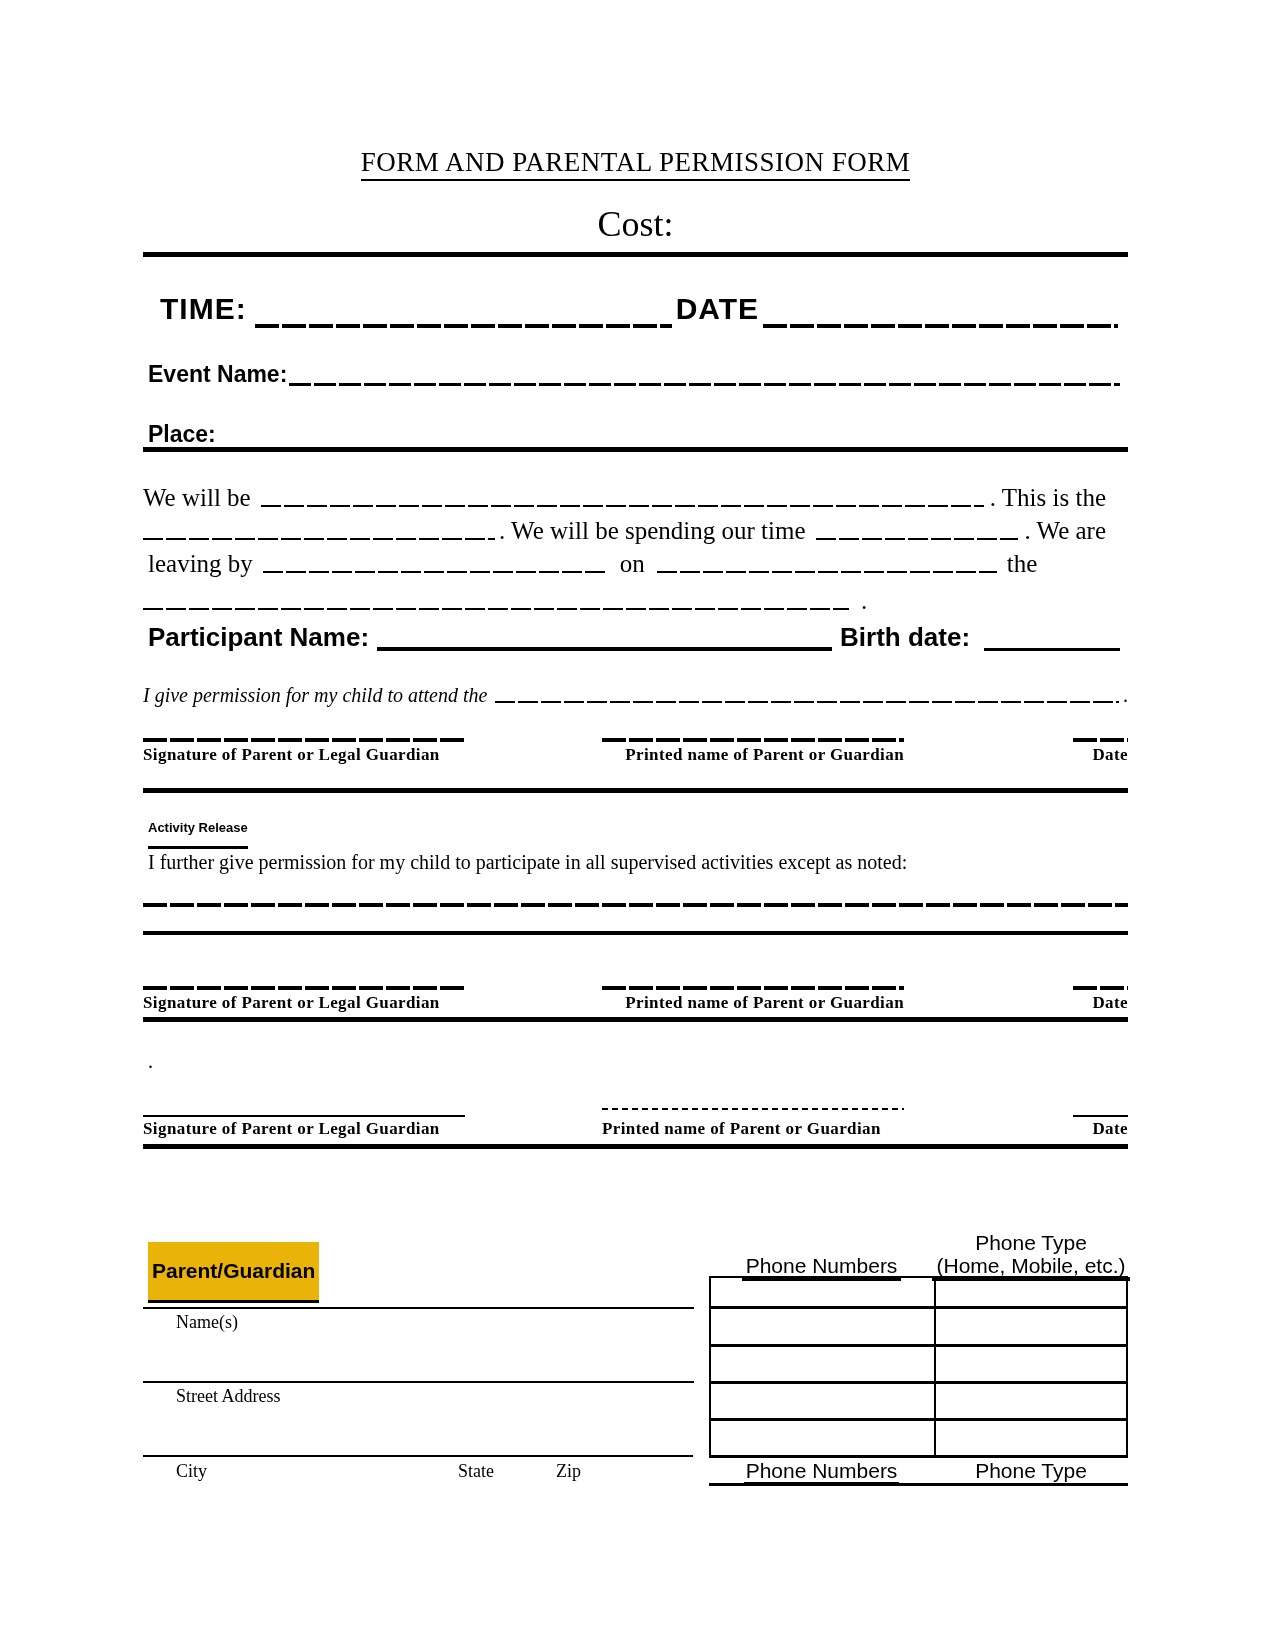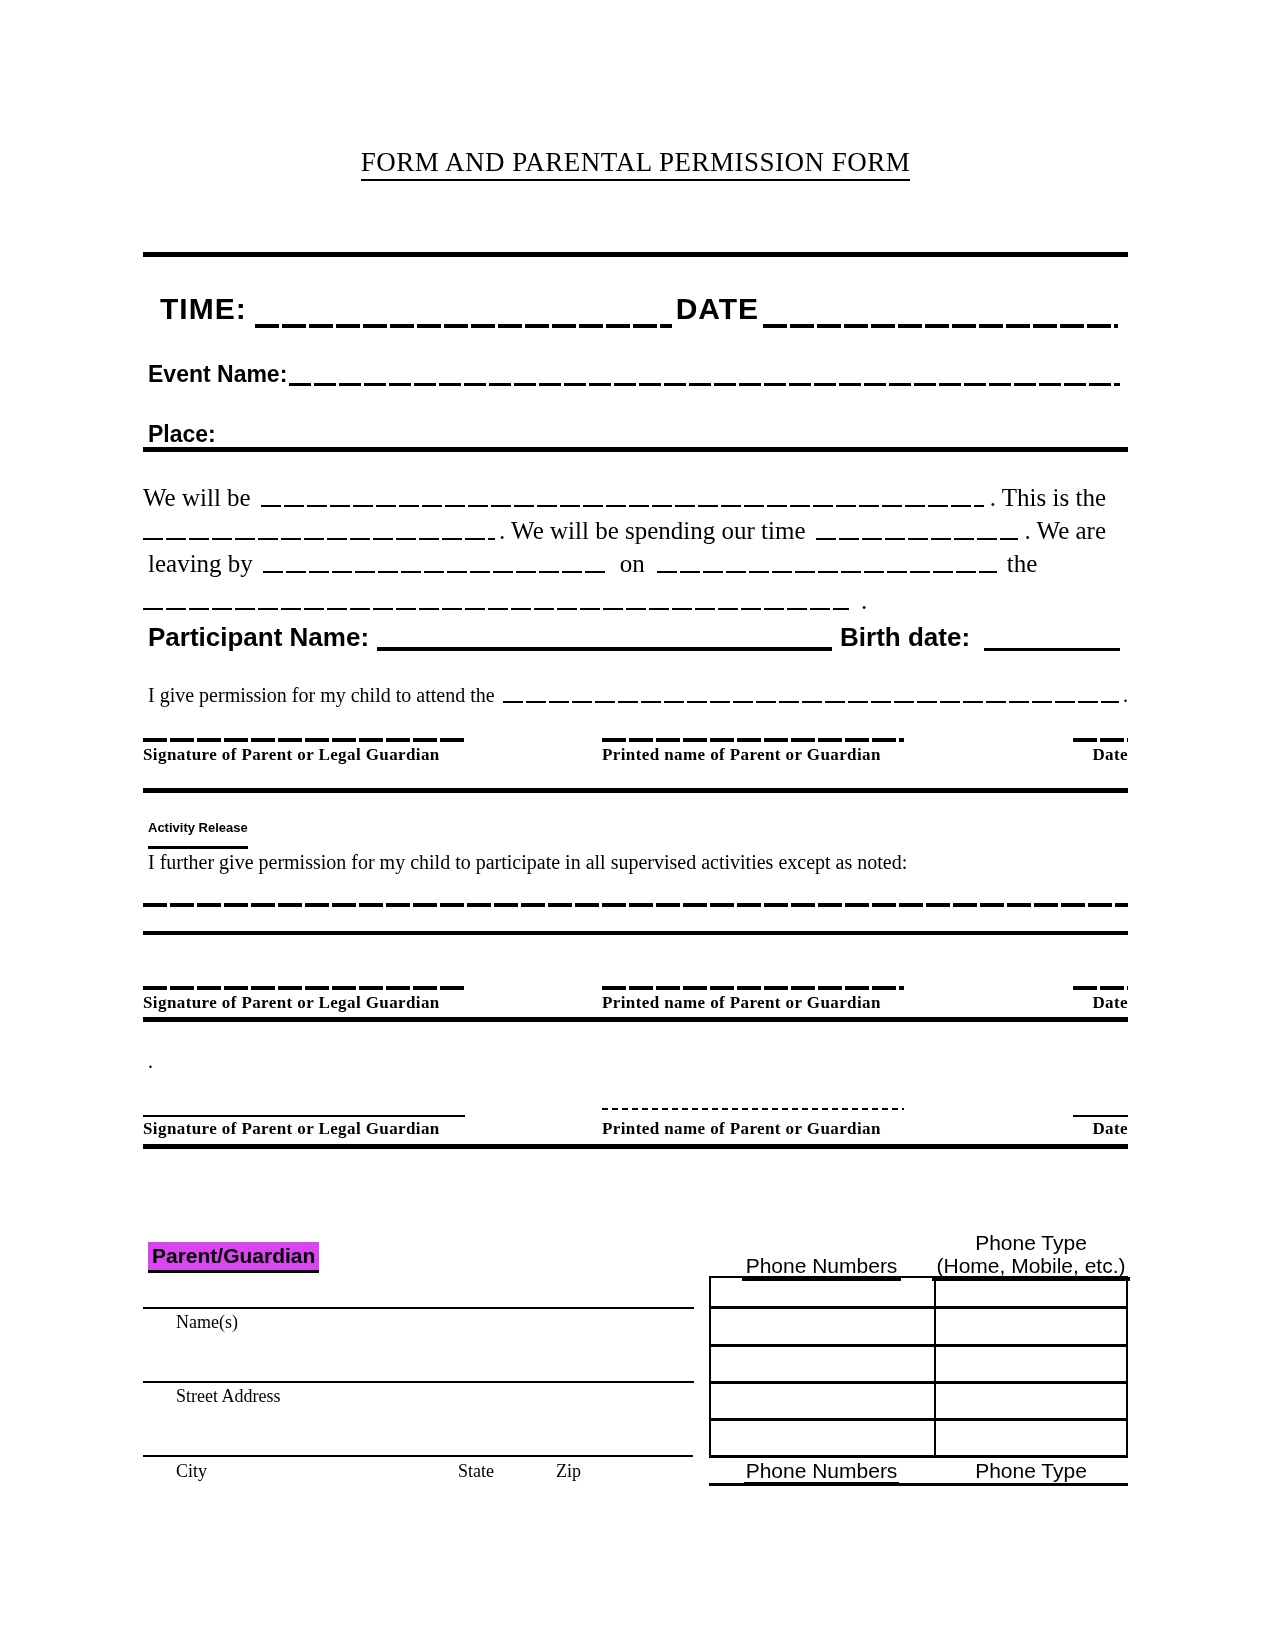--- a/index.html
+++ b/index.html
@@ -43,39 +43,39 @@
   .para .t { white-space:nowrap; }
 
   .part-row { top:622px; display:flex; align-items:flex-end;
     font-family:"Liberation Sans",sans-serif; font-weight:bold; font-size:26px; }
 
   .perm-row { top:684px; display:flex; align-items:flex-end; font-size:20px; }
 
   .sig-row { display:flex; }
   .sig-col { display:flex; flex-direction:column; }
   .sig-col.c1 { width:322px; }
-  .sig-col.c2 { width:302px; margin-left:137px; }
+  .sig-col.c2 { width:302px; margin-left:137px;text-align:right; }
   .sig-col.c3 { width:55px; margin-left:auto; }
   .sig-label { font-family:"Liberation Serif",serif; font-weight:bold;
     font-size:17px; letter-spacing:0.4px; margin-top:3px; white-space:nowrap; }
   .c3 .sig-label { text-align:right; }
 
   .sig3 .sig-col { position:relative; height:46px; }
   .sig3 .ln { position:absolute; left:0; right:0; }
   .sig3 .sig-label { position:absolute; top:18px; margin-top:0; }
 
   .activity-h { font-family:"Liberation Sans",sans-serif; font-weight:bold; font-size:13px;
     border-bottom:3px solid #000; padding-bottom:11px; display:inline-block; }
   .body-text { font-size:20px; }
 
   .em-head { font-family:"Liberation Sans",sans-serif; font-weight:bold; font-size:23px; }
   .em-head span { border-bottom:3px solid #000; padding-bottom:2px; letter-spacing:0.5px; }
 
   .pg-label { font-family:"Liberation Sans",sans-serif; font-weight:bold; font-size:21px;
-    background:#d946ef; border-bottom:3px solid #000; padding:2px 4px; display:inline-block; }
+    background:#eab308; border-bottom:3px solid #000; padding:17px 4px; display:inline-block; }
 
   .col-head { font-family:"Liberation Sans",sans-serif; font-size:21px; text-align:center; }
   .col-head .ul { border-bottom:4px solid #000; padding:0 4px; white-space:nowrap; }
 
   table.phone { border-collapse:collapse; width:419px; height:182px; table-layout:fixed; }
   table.phone td { border:2px solid #000; border-bottom:3px solid #000; }
   table.phone td:first-child { width:225px; }
 
   .field-label { font-family:Liberation Serif, serif; font-size:18px; white-space:nowrap;margin-left:26px; }
   .foot-label { font-family:"Liberation Sans",sans-serif; font-size:21px; text-align:center; }
@@ -83,20 +83,23 @@
 </style>
 </head>
 <body>
 
 <div class="page">
 
   <div class="abs wrap center title" style="top:147px;">
     <span>FORM AND PARENTAL PERMISSION FORM</span>
   </div>
 
+  <div class="abs wrap center cost" style="top:203px;">
+    <span>Cost:</span>
+  </div>
   <div class="abs wrap rule" style="top:252px;"></div>
 
   <div class="abs wrap time-row">
     <span style="margin-left:17px;">TIME:</span>
     <span class="fill u-bold" style="width:417px; margin-left:8px;"></span>
     <span style="margin-left:4px;">DATE</span>
     <span class="fill u-bold" style="flex:1; margin-left:4px; margin-right:10px;"></span>
   </div>
 
   <div class="abs wrap event-row">
@@ -133,21 +136,21 @@
   </div>
 
   <div class="abs wrap part-row">
     <span style="margin-left:5px;">Participant Name:</span>
     <span class="solid-line" style="width:455px; height:4px; margin-left:8px; margin-bottom:2px;"></span>
     <span style="margin-left:8px;">Birth date:</span>
     <span class="solid-line" style="flex:1; height:3px; margin-left:14px; margin-right:8px; margin-bottom:2px;"></span>
   </div>
 
   <div class="abs wrap perm-row">
-    <span style="margin-left:5px; white-space:nowrap;">I give permission for my child to attend the</span>
+    <span style="white-space:nowrap;font-style:italic;">I give permission for my child to attend the</span>
     <span class="fill u-thin" style="flex:1; margin-left:8px; margin-right:4px; margin-bottom:4px;"></span>
     <span>.</span>
   </div>
 
   <div class="abs wrap sig-row" style="top:738px;">
     <div class="sig-col c1">
       <span class="u-bold"></span>
       <span class="sig-label">Signature of Parent or Legal Guardian</span>
     </div>
     <div class="sig-col c2">

